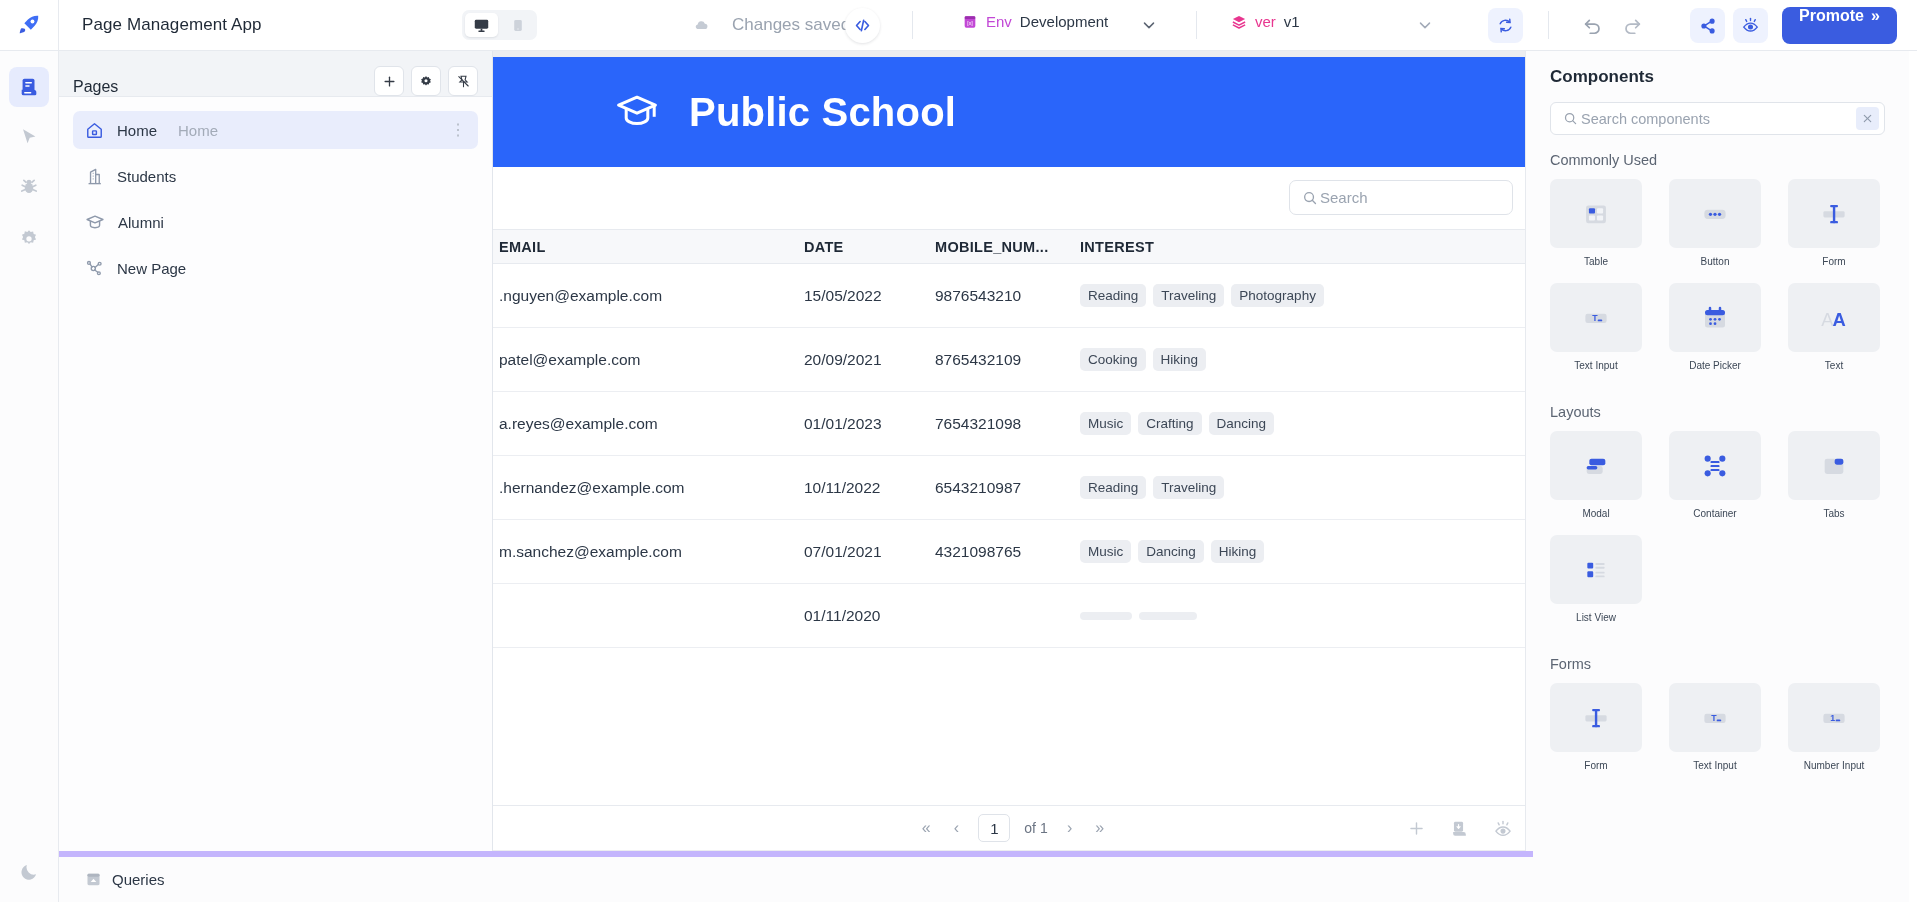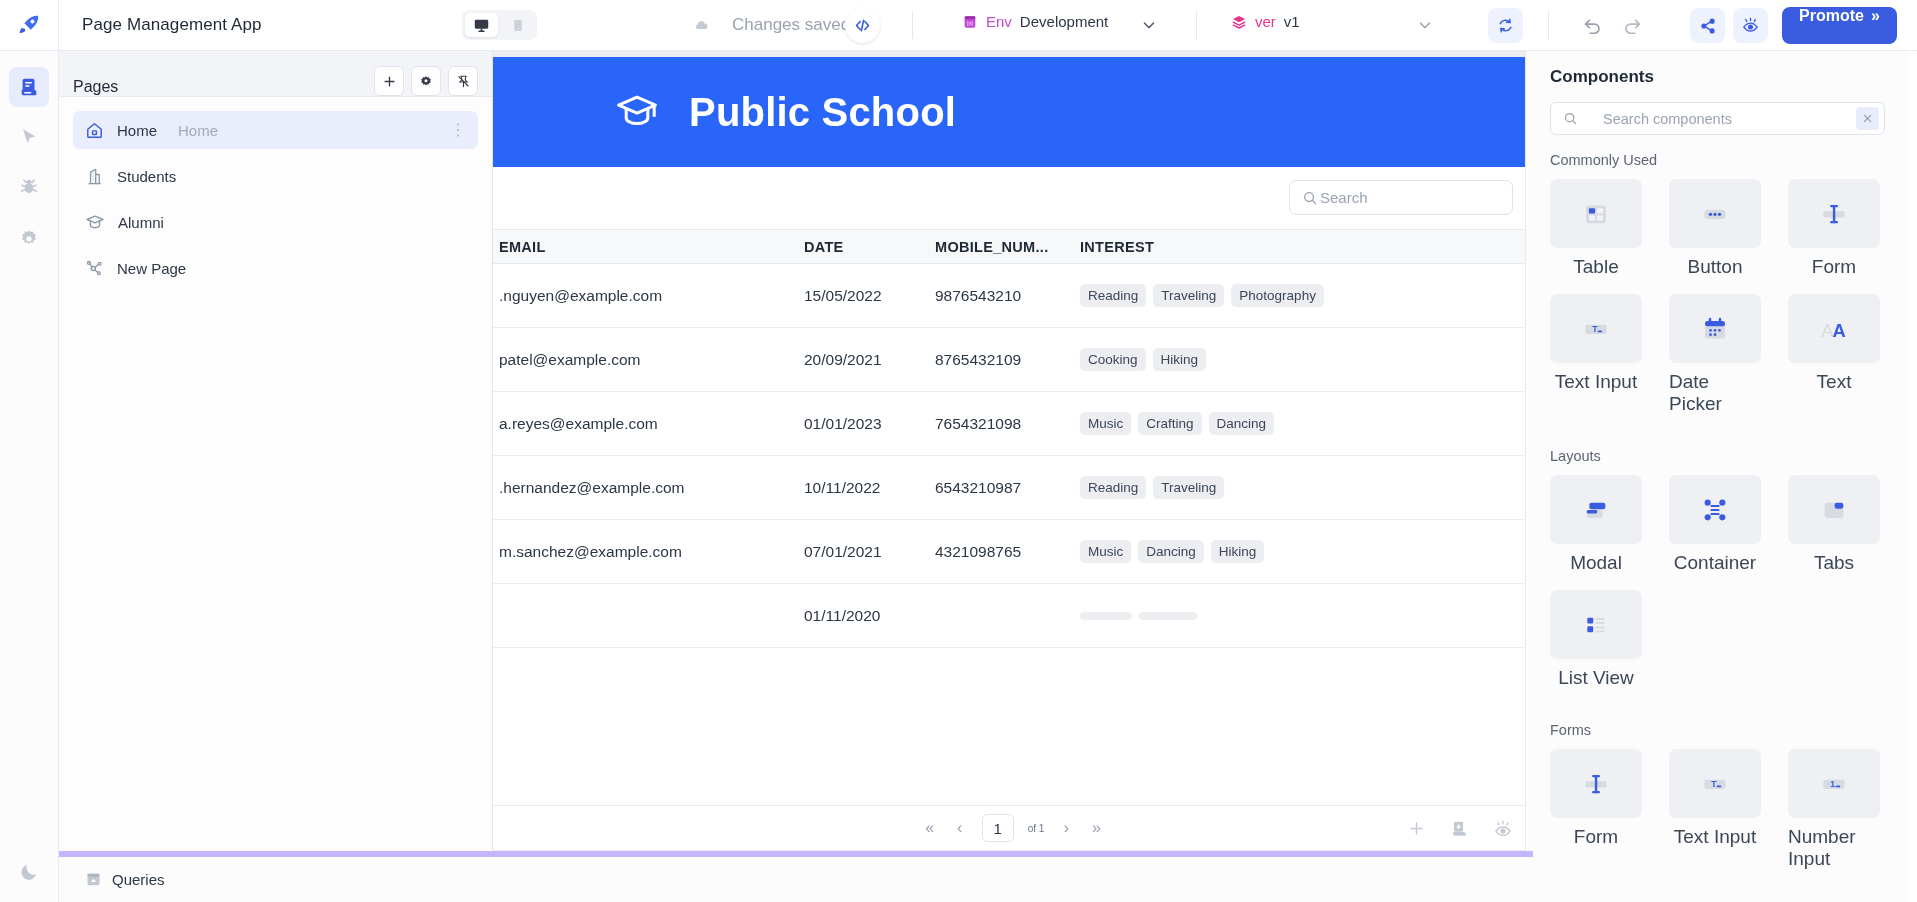--- a/index.html
+++ b/index.html
@@ -185,55 +185,55 @@
   }
   .pager-ctl {
     display: flex; align-items: center; gap: 14px; font-size: 16px; color: #9aa3b0;
   }
   .pager-ctl .arrow { cursor: pointer; width: 16px; text-align: center; }
   .page-box {
     width: 32px; height: 28px; border: 1px solid #dfe3e9; border-radius: 5px;
     display: flex; align-items: center; justify-content: center;
     font-size: 15px; color: #2c3746; background: #fff;
   }
-  .page-of { font-size: 10px; color: #6b7483; }
+  .page-of { font-size: 14px; color: #6b7483; }
   .pager-right {
     position: absolute; right: 20px; top: 0; height: 45px;
     display: flex; align-items: center; gap: 24px; color: #c3c9d2;
   }
 
   
   .comp-panel {
     position: absolute; right: 8px; top: 51px; width: 384px; height: 851px;
     background: #fcfcfd; border-left: 1px solid #e7eaef; z-index: 14;
     padding: 16px 24px 0 24px; overflow: hidden; margin-left: 41px;
   }
   .comp-title { font-size: 17px; font-weight: bold; color: #1f2936; margin-bottom: 15px; }
   .comp-search {
     height: 33px; border: 1px solid #e0e4ea; border-radius: 6px; background: #fff;
-    display: flex; align-items: center; padding: 0 5px 0 12px; gap: 25px;
+    display: flex; align-items: center; padding: 0 5px 0 12px; gap: 3px;
   }
   .comp-search input {
     border: none; outline: none; flex: 1; font-size: 14.5px; color: #2c3746;
     font-family: "Liberation Sans", sans-serif; background: transparent;
   }
   .comp-search input::placeholder { color: #9aa3b0; }
   .comp-clear {
     width: 23px; height: 23px; border-radius: 4px; background: #e8edfb;
     display: flex; align-items: center; justify-content: center; color: #8e99ab;
     font-size: 13px; cursor: pointer;
   }
   .comp-group { font-size: 14.5px; color: #5c6573; margin: 17px 0 11px 0; }
   .comp-grid { display: grid; grid-template-columns: repeat(3, 1fr); gap: 0 22px; }
   .comp-item { width: 92px; display: flex; flex-direction: column; align-items: center; cursor: pointer; }
   .comp-tile {
     width: 92px; height: 69px; background: #eef0f3; border-radius: 7px;
     display: flex; align-items: center; justify-content: center;
   }
-  .comp-label { font-size: 19px; color: #3c4756; margin-top: 8px; margin-bottom: 16px; }
+  .comp-label { font-size: 10px; color: #3c4756; margin-top: 8px; margin-bottom: 16px; }
 
   
   .queries-bar {
     position: absolute; left: 59px; bottom: 0; width: 1474px; height: 51px;
     background: #fcfcfd; border-top: 6px solid #c4b5fd; z-index: 16;
     display: flex; align-items: center; padding-left: 26px; gap: 10px;
   }
   .queries-label { font-size: 15px; color: #2c3746; }
 
   .ic { display: block; }

